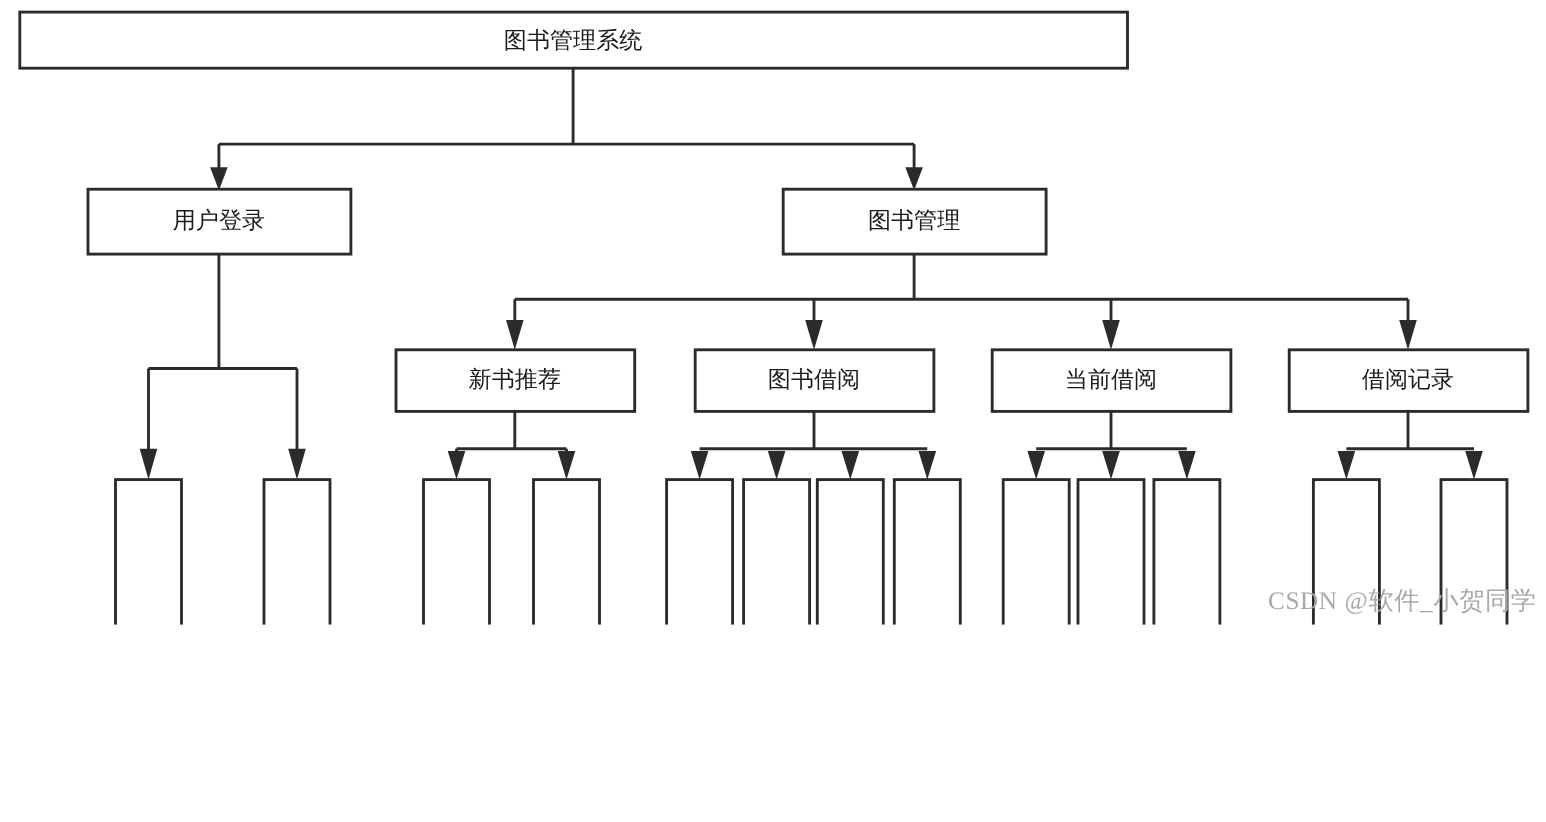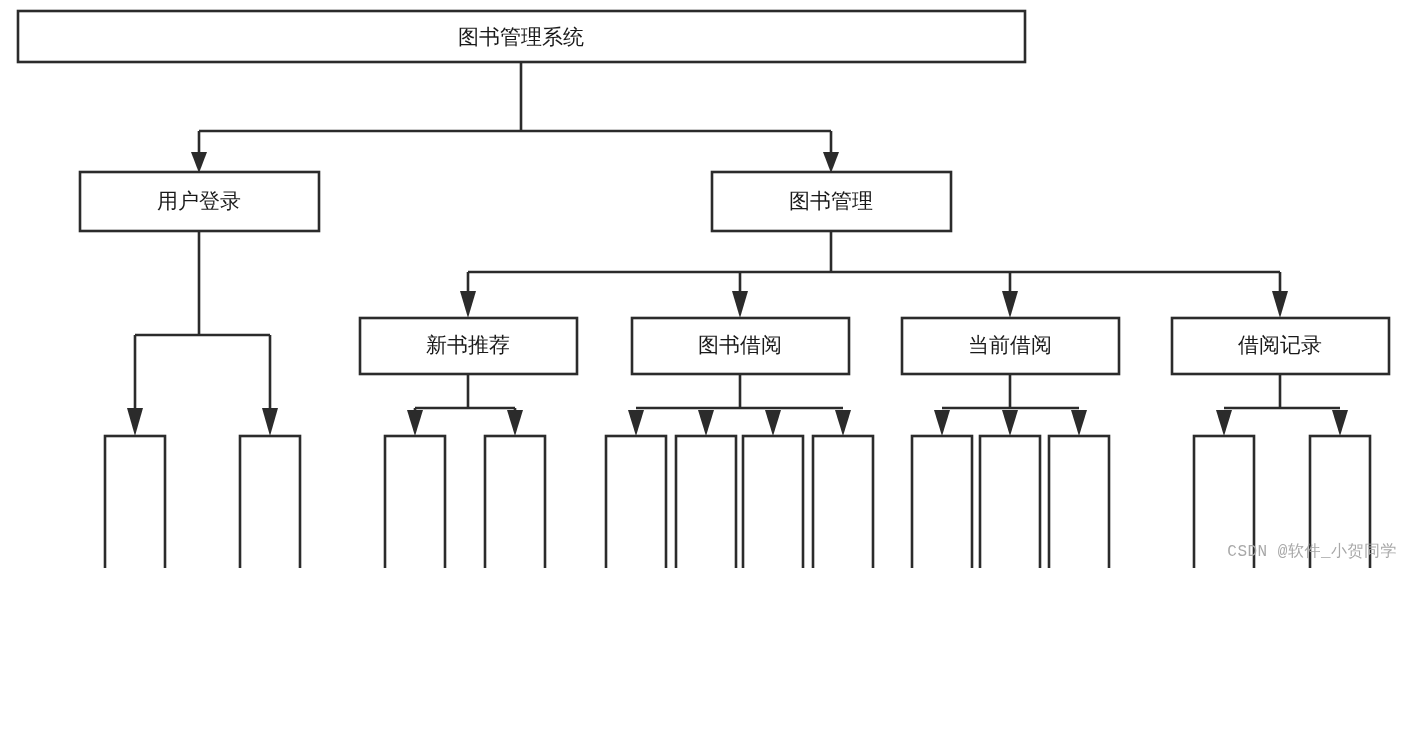--- a/index.html
+++ b/index.html
@@ -60,23 +60,23 @@
     line-height: 1.12;
     color: #1a1a1a;
     letter-spacing: 1px;
     pointer-events: none;
     white-space: nowrap;
   }
   .watermark {
     position: absolute;
     right: 8px;
     bottom: 6px;
-    font-size: 16px;
+    font-size: 23px;
     color: #a8a8a8;
-    font-family: Liberation Mono, monospace;
+    font-family: Liberation Serif, serif;
     letter-spacing: 0.5px;
     pointer-events: none;
   }
 </style>
 </head>
 <body>
 
 <div id="diagram-root">
 
   <svg id="diagram-svg" viewBox="0 0 1405 747" xmlns="http://www.w3.org/2000/svg">

